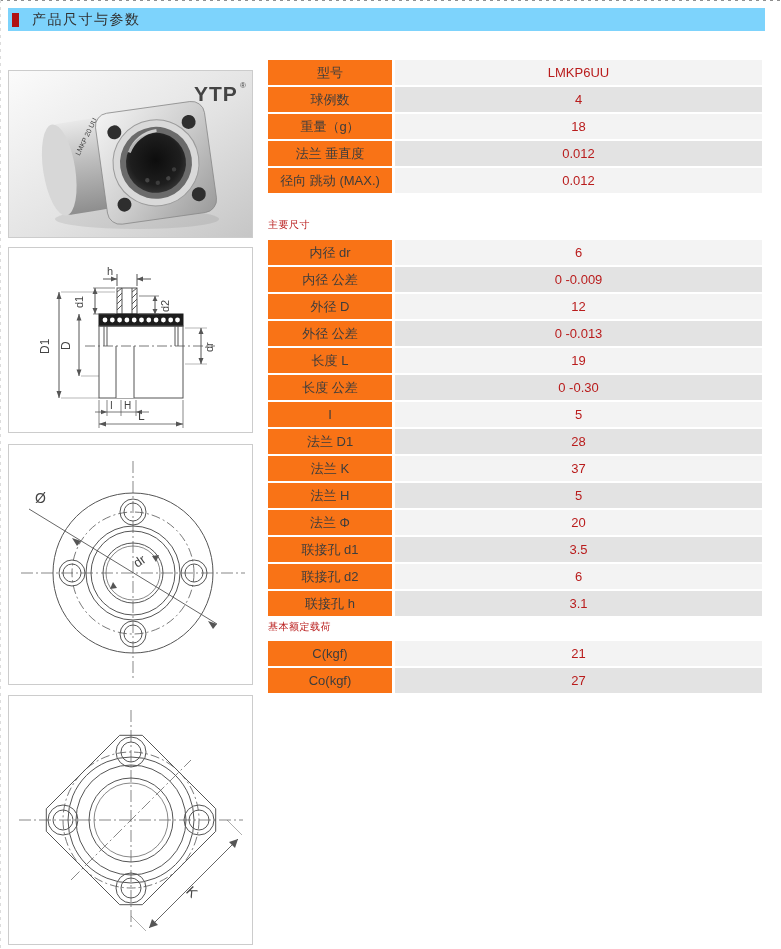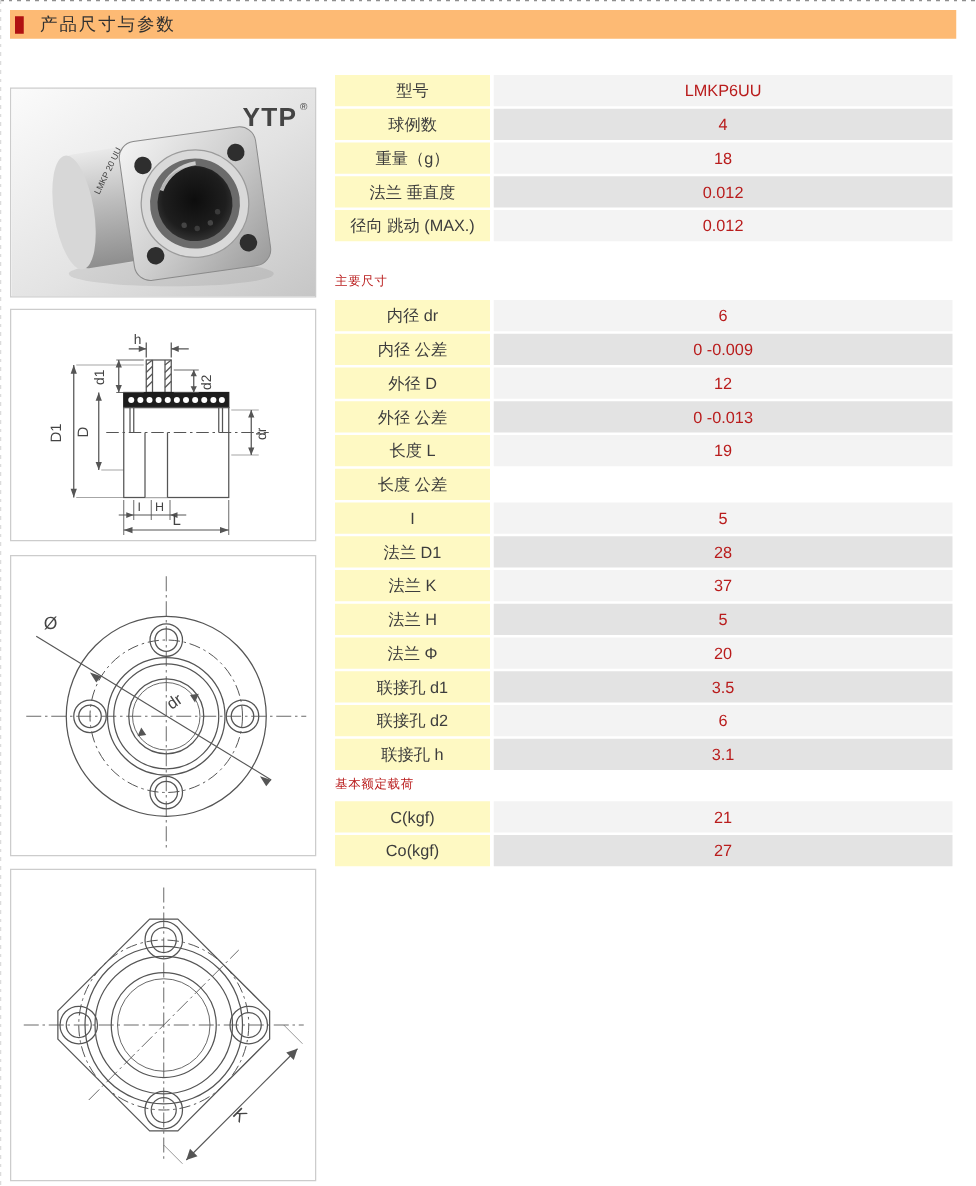--- a/index.html
+++ b/index.html
@@ -7,41 +7,41 @@
     width:781px;height:949px;position:relative;background:#ffffff;
     font-family:"Liberation Sans","DejaVu Sans",sans-serif;overflow:hidden;
   }
   .dash-top{position:absolute;top:0;left:0;width:781px;height:1px;
     background:repeating-linear-gradient(90deg,#8f8f8f 0 3px,transparent 3px 7px);}
   .dash-left{position:absolute;top:0;left:0;width:1px;height:949px;
     background:repeating-linear-gradient(180deg,#dcdcdc 0 3px,transparent 3px 7px);}
 
   
   .header{position:absolute;left:8px;top:8px;width:757px;height:23px;
-    background:#fdba74;display:flex;align-items:center;}
+    background:#7dd3fc;display:flex;align-items:center;}
   .accent{width:7px;height:14px;background:#b01111;margin-left:4px;flex:0 0 auto;}
   .title{margin-left:13px;font-size:14px;color:#303030;letter-spacing:1.5px;}
 
   
   .imgbox{position:absolute;left:8px;width:243px;border:1px solid #cccccc;background:#fff;overflow:hidden;}
   .box-photo{top:70px;height:166px;}
   .box-section{top:247px;height:184px;}
   .box-round{top:444px;height:239px;}
   .box-square{top:695px;height:248px;}
   .imgbox svg{display:block;}
 
   
   .tablecol{position:absolute;left:268px;top:0;width:494px;}
   .rows{position:absolute;left:0;width:494px;}
   .rows-1{top:60px;}
   .rows-2{top:240px;}
   .rows-3{top:641px;}
   .trow{display:flex;height:25px;margin-bottom:2px;font-size:13px;line-height:25px;}
   .cell{text-align:center;white-space:nowrap;overflow:hidden;}
-  .cell.label{width:124px;background:#fef9c3;color:#3d3d3d;margin-right:3px;flex:0 0 auto;}
+  .cell.label{width:124px;background:#f97316;color:#3d3d3d;margin-right:3px;flex:0 0 auto;}
   .cell.value{flex:1;color:#b91c1c;}
   .rows > div:nth-of-type(odd) .value{background:#f3f3f3;}
   .rows > div:nth-of-type(even) .value{background:#e3e3e3;}
   .sec-heading{position:absolute;left:0;font-size:10px;color:#b91c1c;letter-spacing:0.5px;}
   .heading-main{top:218px;}
   .heading-load{top:620px;}
 
   
   .draw text{fill:#444;font-family:"Liberation Sans","DejaVu Sans",sans-serif;}
 </style>
@@ -320,20 +320,21 @@
         <div class="cell value">0 -0.013</div>
       </div>
 
       <div class="trow">
         <div class="cell label">长度 L</div>
         <div class="cell value">19</div>
       </div>
 
       <div class="trow">
         <div class="cell label">长度 公差</div>
+        <div class="cell value">0 -0.30</div>
       </div>
 
       <div class="trow">
         <div class="cell label">I</div>
         <div class="cell value">5</div>
       </div>
 
       <div class="trow">
         <div class="cell label">法兰 D1</div>
         <div class="cell value">28</div>

